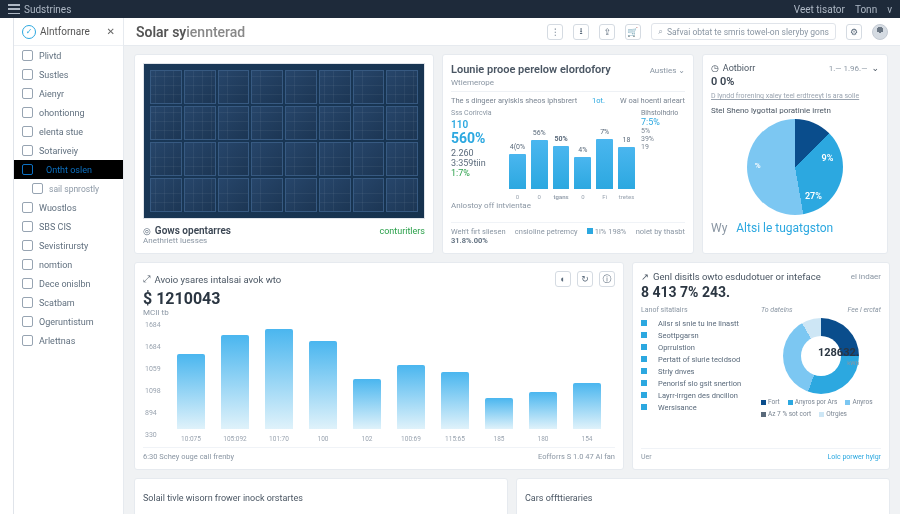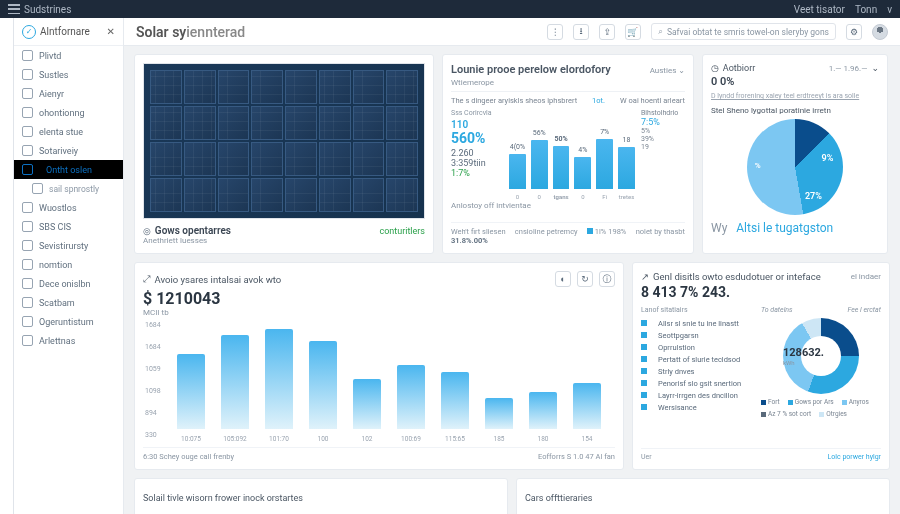--- a/index.html
+++ b/index.html
@@ -113,21 +113,21 @@
 .c-stats .val { font-size: 14px; font-weight: 700; color: #2b3642; margin-top: 2px; }
 .stats-body { display: flex; flex: 1; gap: 8px; margin-top: 6px; }
 .stats-list { flex: 1; font-size: 7.5px; color: #5a6a7b; }
 .stats-list .h { color: #8a96a3; font-size: 7px; margin-bottom: 3px; }
 .stats-list li { list-style: none; display: flex; align-items: center; gap: 11px; padding: 1.5px 0; }
 .stats-list .sq { width: 6px; height: 6px; background: #2ca8e0; }
 .stats-col2 { width: 120px; font-size: 7px; color: #8a96a3; }
 .stats-col2 .h { display: flex; justify-content: space-between; margin-bottom: 4px; font-style: italic; }
 .donut { width: 76px; height: 76px; border-radius: 50%; background: conic-gradient(#0a4d8c 0 90deg, #2ca8e0 90deg 200deg, #7cc7f2 200deg 330deg, #cde6f5 330deg 360deg); position: relative; margin: 4px auto; }
 .donut::after { content: ''; position: absolute; inset: 18px; background: #fff; border-radius: 50%; }
-.donut .num { position: absolute; inset: 0; display: flex; flex-direction: column; align-items: flex-start; justify-content: center; font-size: 11px; font-weight: 700; color: #2b3642; z-index: 1; }
+.donut .num { position: absolute; inset: 0; display: flex; flex-direction: column; align-items: flex-end; justify-content: center; font-size: 11px; font-weight: 700; color: #2b3642; z-index: 1; }
 .donut .num small { font-size: 6px; font-weight: 400; color: #8a96a3; }
 .stats-col2 .legend { display: flex; flex-wrap: wrap; gap: 4px 8px; font-size: 6.5px; color: #7a8592; margin-top: 4px; }
 .stats-col2 .legend div { display: flex; align-items: center; gap: 2px; }
 .stats-col2 .legend .d { width: 5px; height: 5px; }
 .stats-foot { display: flex; justify-content: space-between; font-size: 7px; color: #8a96a3; margin-top: 4px; padding-top: 4px; border-top: 1px solid #f0f3f7; }
 .stats-foot a { color: #2ca8e0; }
 
 .row3 .card { flex: 1; display: flex; align-items: center; font-size: 9px; color: #4a5663; }
 
 .ac-hdr { display: flex; align-items: center; gap: 4px; }
@@ -490,21 +490,21 @@
                   <small>kWh</small>
                 </div>
             </div>
             <div class="legend" id="stats-legend">
                 <div>
                   <span class="d" style="background:#0a4d8c"></span>
                   <span>Fort</span>
                 </div>
                 <div>
                   <span class="d" style="background:#2ca8e0"></span>
-                  <span>Gows por Ars</span>
+                  <span>Anyros por Ars</span>
                 </div>
                 <div>
                   <span class="d" style="background:#7cc7f2"></span>
                   <span>Anyros</span>
                 </div>
                 <div>
                   <span class="d" style="background:#5a6a7b"></span>
                   <span>Az  7 % sot cort</span>
                 </div>
                 <div>

